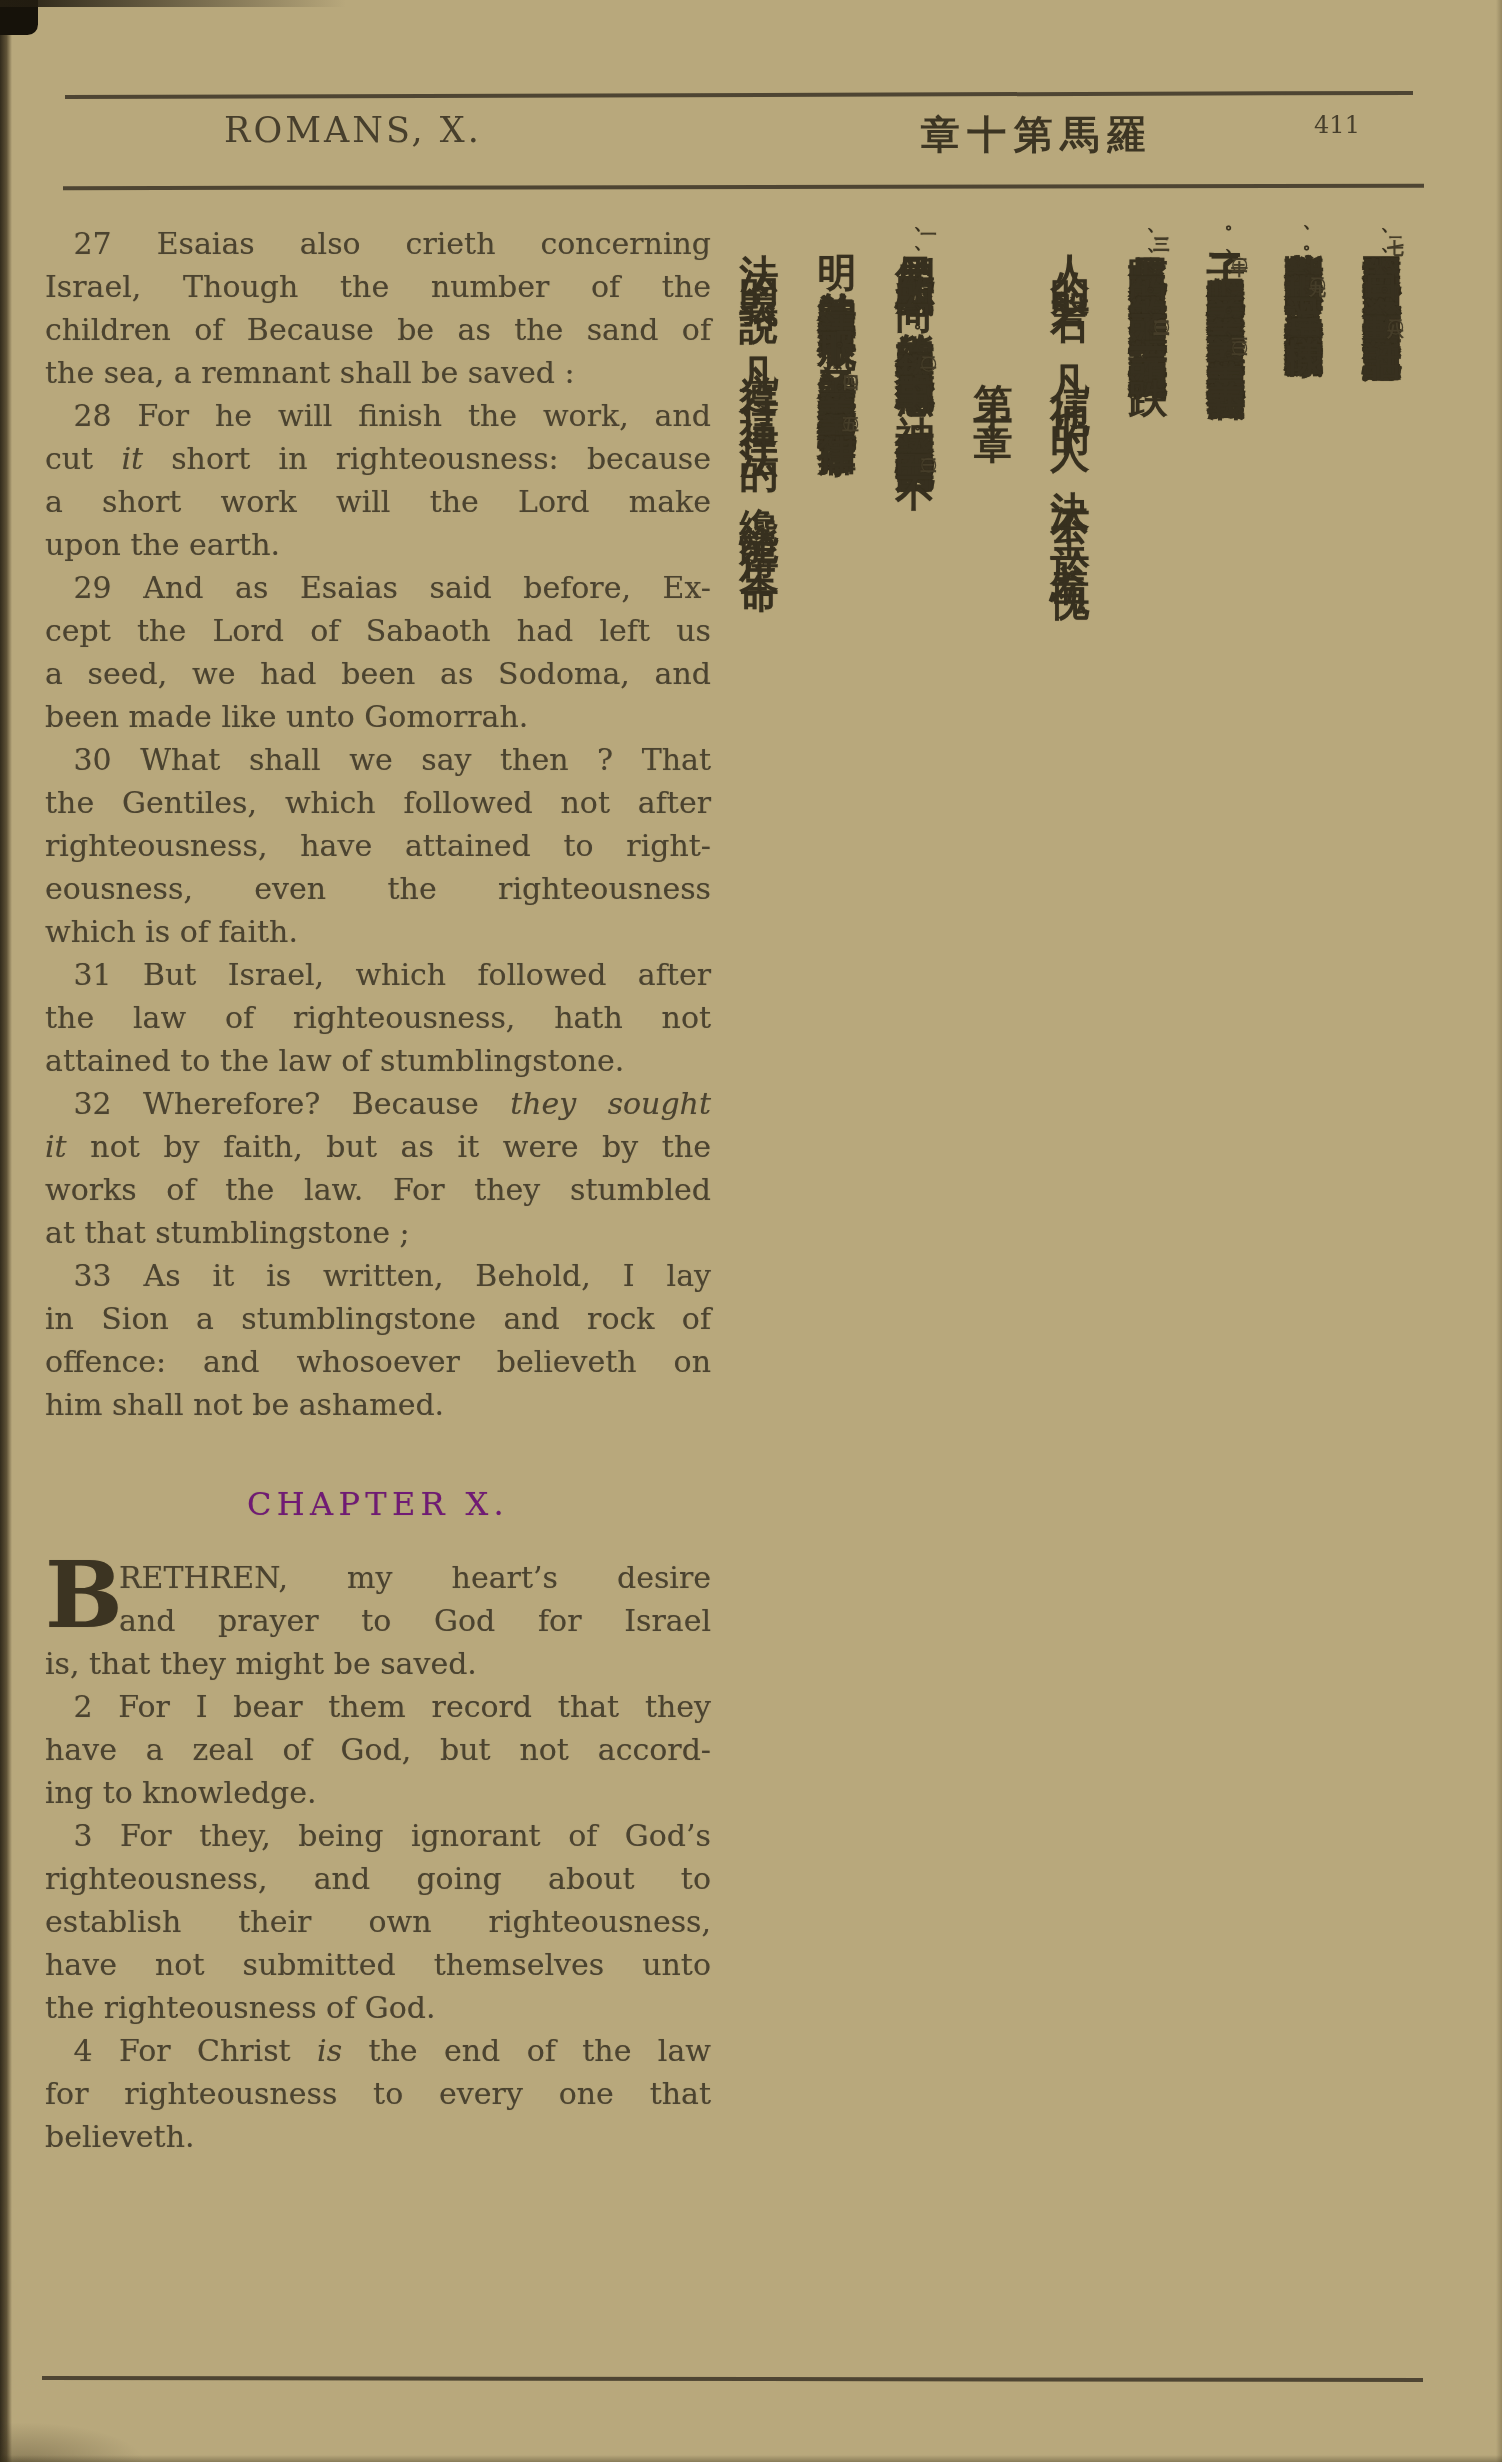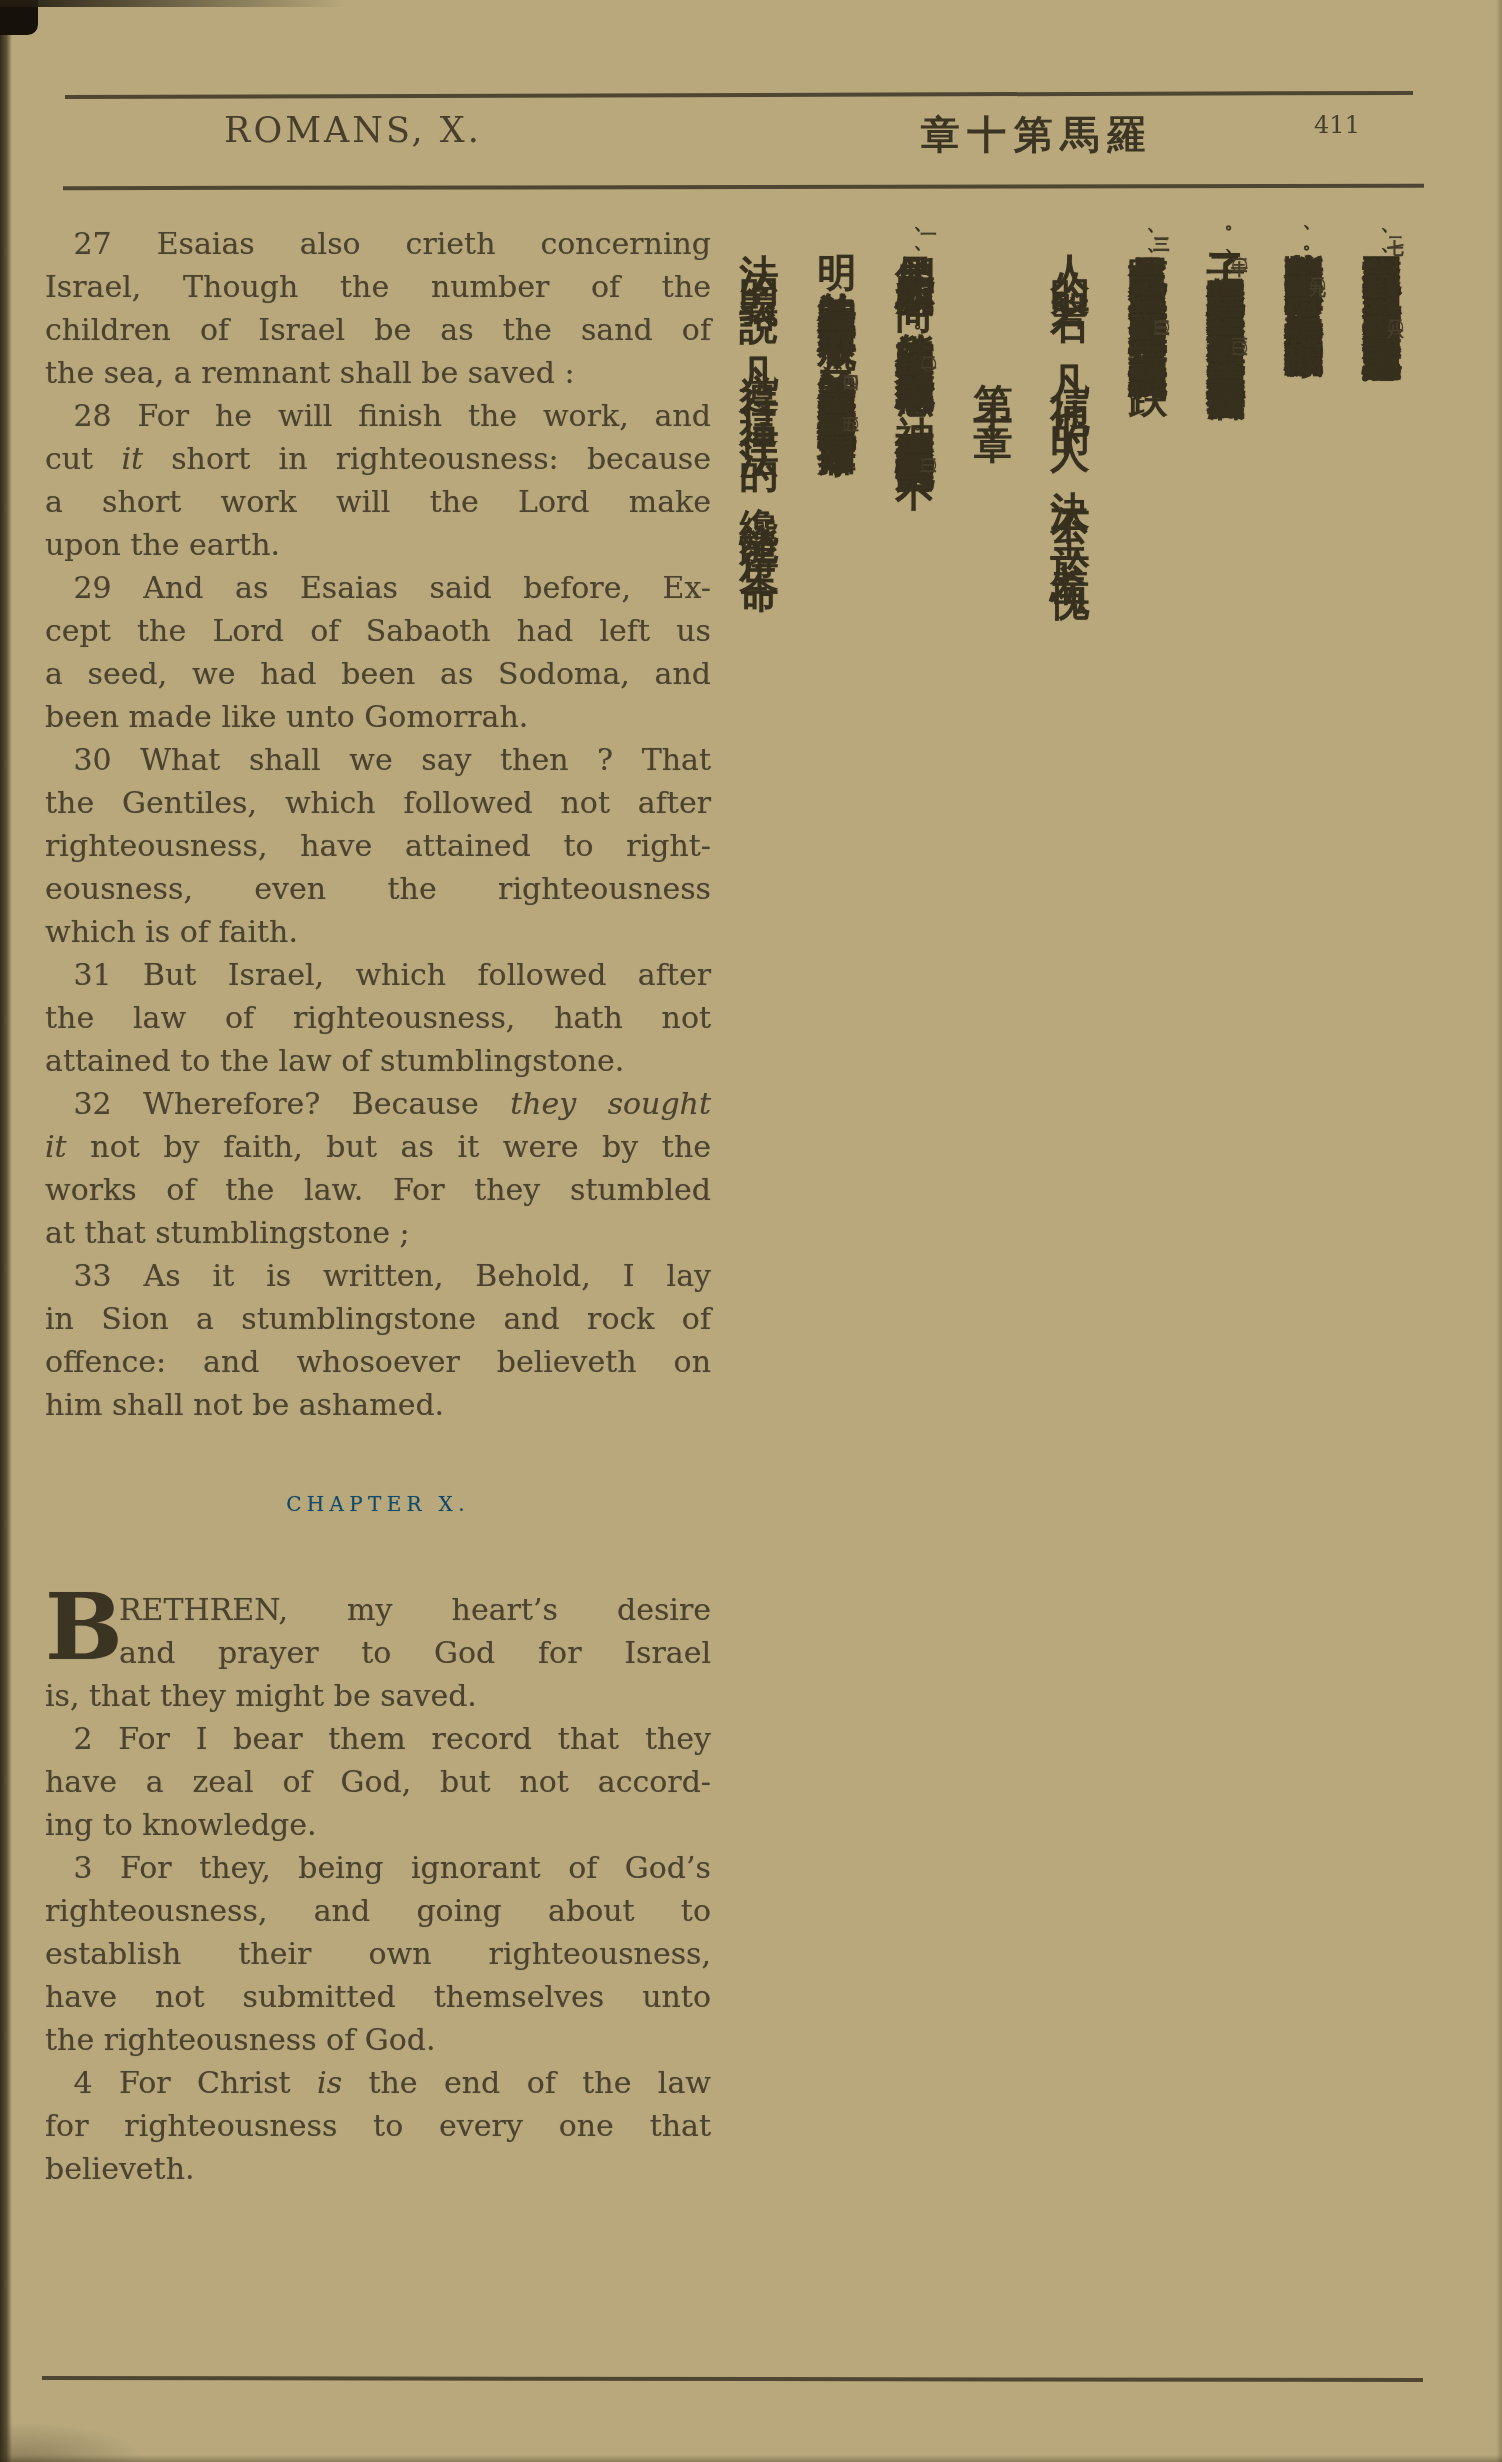--- a/index.html
+++ b/index.html
@@ -42,22 +42,22 @@
 
   
   #english-col{position:absolute;left:45px;top:222px;width:666px;
     font-size:30px;line-height:43px;color:#4b4330;
     text-shadow:0 0 0.8px rgba(60,50,30,.35);}
   .vline{background:none;}
   #english-col .vline{position:static;text-align:justify;text-align-last:justify;white-space:normal;}
   #english-col .vline.first{text-indent:28.5px;}
   #english-col .vline.last{text-align-last:left;}
   #english-col i{font-style:italic;}
-  #chapter-heading{text-align:center;text-align-last:center;font-size:20px;letter-spacing:5.3px;
-    margin:57px 0 62px 0;color:#0c4a6e;}
+  #chapter-heading{text-align:center;text-align-last:center;font-size:32px;letter-spacing:5.3px;
+    margin:57px 0 30px 0;color:#701a75;}
   .dropcap{float:left;width:74px;height:84px;font-size:92px;line-height:78px;
     color:#3c3422;font-weight:bold;}
   .dc2{padding-left:25.5px;}
 
   
   #chinese-col{position:absolute;top:223px;right:80px;height:2154px;width:690px;
     writing-mode:vertical-rl;font-family:"DejaVu Serif",serif;
     font-size:39px;font-weight:bold;color:#37301f;
     text-shadow:0 0 0.8px rgba(50,42,24,.4);}
   .ccol{line-height:77px;}
@@ -84,21 +84,21 @@
 
   <div id="hdr-cn">章十第馬羅</div>
   <div id="hdr-en">ROMANS, X.</div>
   <div id="hdr-pg">411</div>
 
   <div id="english-col">
     <div id="eng-sec1">
         <div>
           <div class="vline first">27  Esaias also crieth concerning</div>
           <div class="vline">Israel, Though the number of the</div>
-          <div class="vline">children of Israel be as the sand of</div>
+          <div class="vline">children of Because be as the sand of</div>
           <div class="vline last">the sea, a remnant shall be saved :</div>
         </div>
         <div>
           <div class="vline first">28 For he will finish the work, and</div>
           <div class="vline">cut <i>it</i> short in righteousness: because</div>
           <div class="vline">a short work will the Lord make</div>
           <div class="vline last">upon the earth.</div>
         </div>
         <div>
           <div class="vline first">29 And as Esaias said before, Ex-</div>

